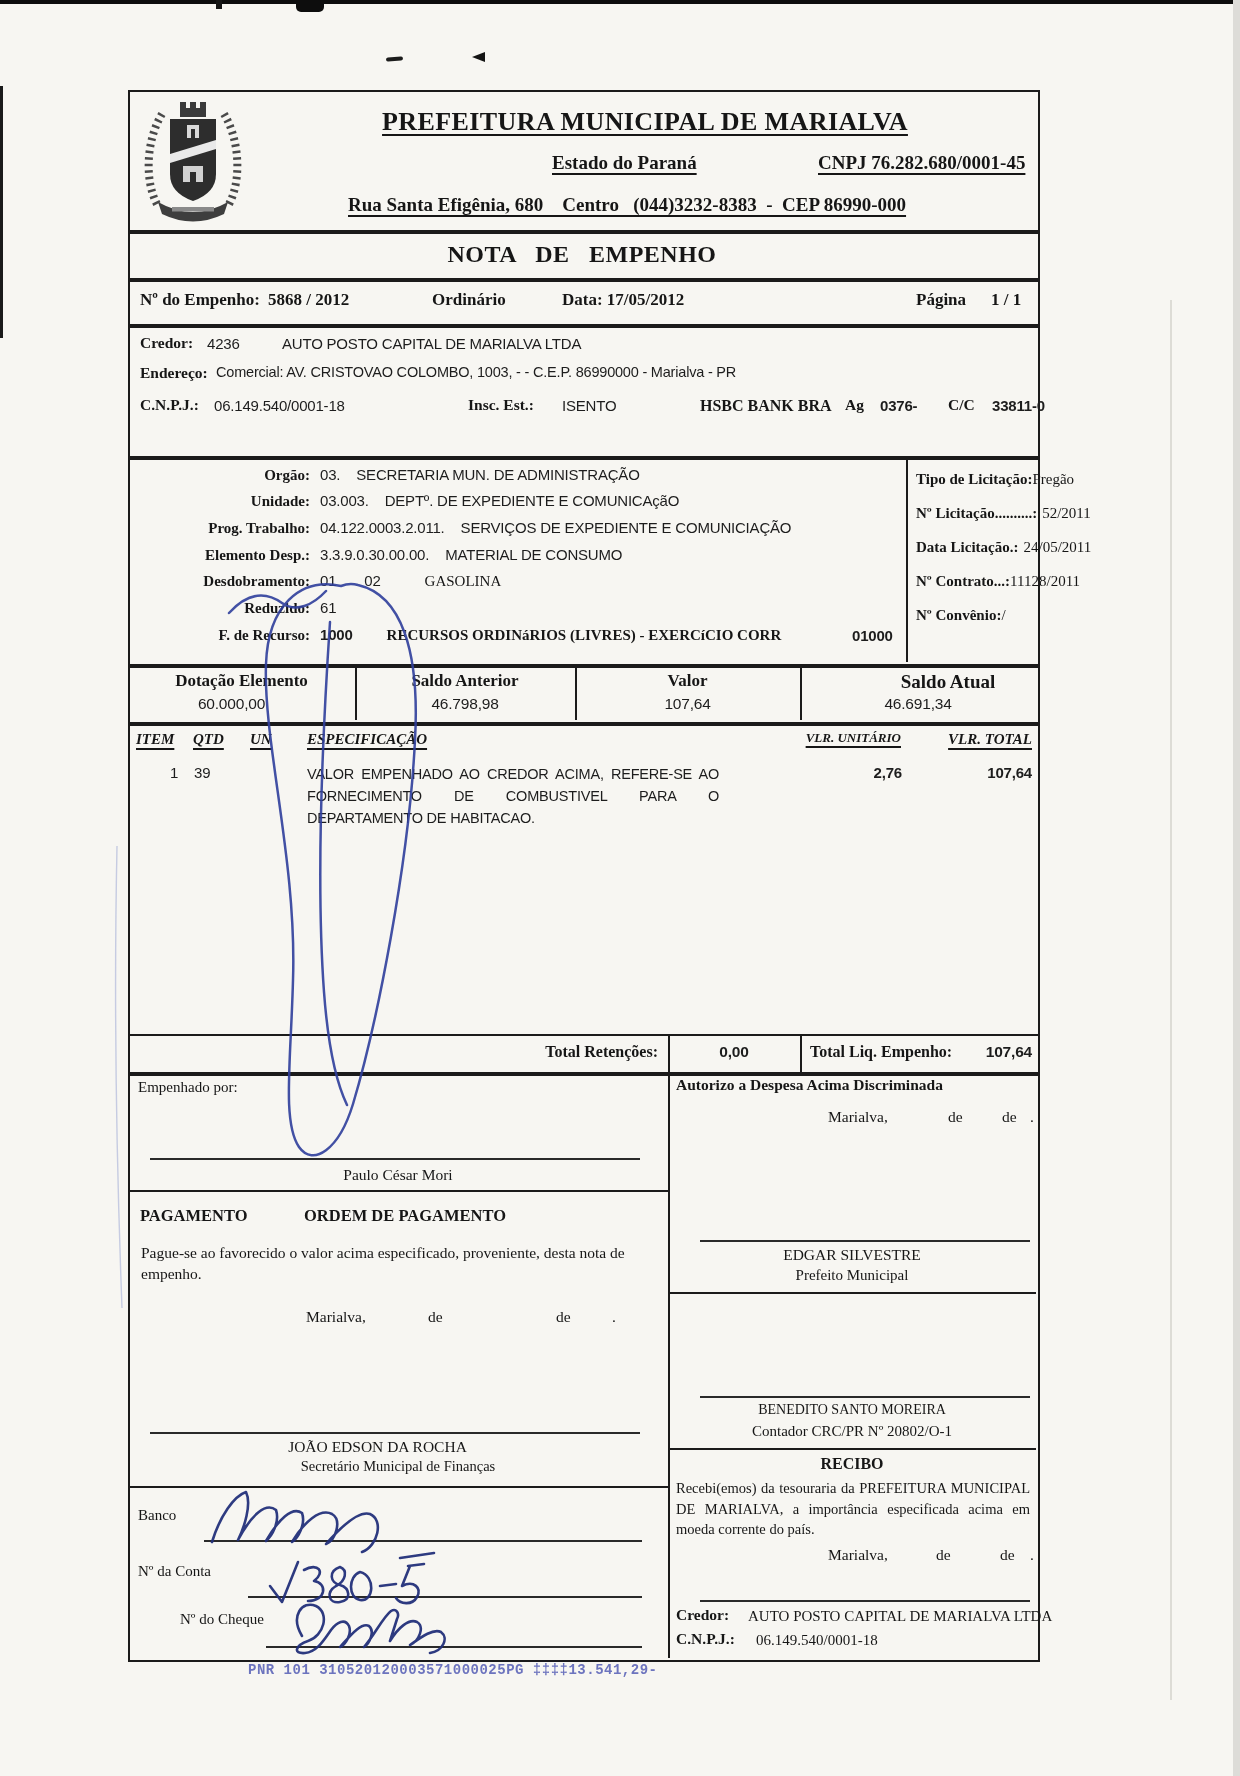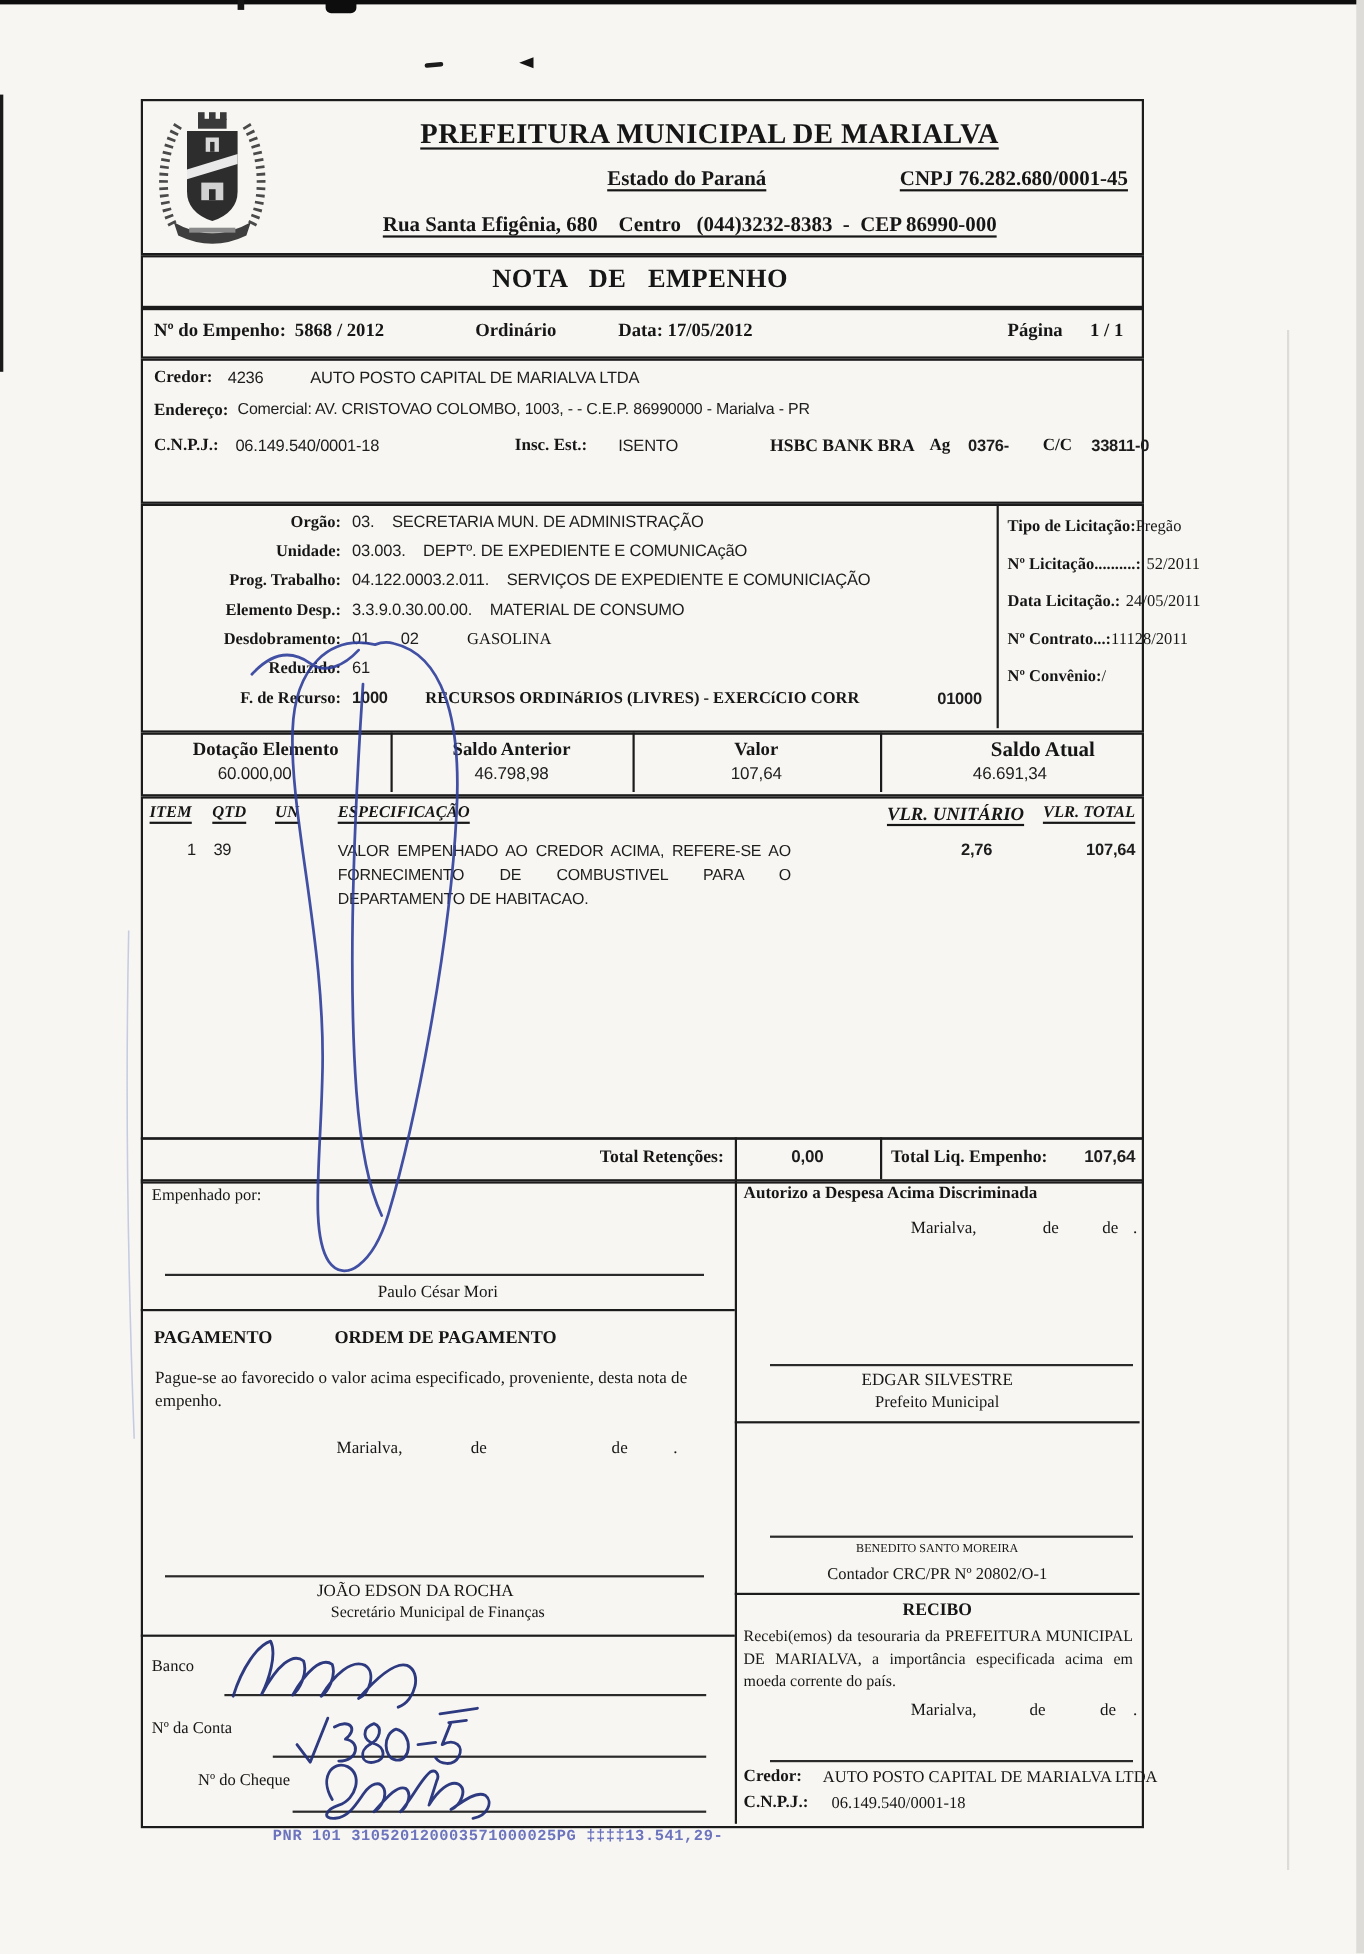--- a/index.html
+++ b/index.html
@@ -153,21 +153,21 @@
 <div class="abs san ctr" style="left:355px;top:695px;width:220px;font-size:15.5px;">46.798,98</div>
 <div class="abs san ctr" style="left:575px;top:695px;width:225px;font-size:15.5px;">107,64</div>
 <div class="abs san ctr" style="left:800px;top:695px;width:236px;font-size:15.5px;">46.691,34</div>
 
 <div class="box" style="left:128px;top:724px;width:908px;height:308px;"></div>
 
 <div class="abs b it u" style="left:136px;top:730px;font-size:15px;">ITEM</div>
 <div class="abs b it u" style="left:193px;top:730px;font-size:15px;">QTD</div>
 <div class="abs b it u" style="left:250px;top:730px;font-size:15px;">UN</div>
 <div class="abs b it u" style="left:307px;top:730px;font-size:15px;">ESPECIFICAÇÃO</div>
-<div class="abs b it u rt" style="left:799px;top:730px;width:132px;font-size:17px;">VLR. UNITÁRIO</div>
+<div class="abs b it u rt" style="left:769px;top:730px;width:132px;font-size:13px;">VLR. UNITÁRIO</div>
 <div class="abs b it u rt" style="left:912px;top:730px;width:120px;font-size:15px;">VLR. TOTAL</div>
 
 <div class="abs san" style="left:170px;top:764px;font-size:15px;">1</div>
 <div class="abs san" style="left:194px;top:764px;font-size:15px;">39</div>
 <div class="abs san" style="left:252px;top:764px;font-size:15px;"></div>
 <div class="abs san wrap jst" style="left:307px;top:764px;width:412px;font-size:14.5px;line-height:1.5;">VALOR EMPENHADO AO CREDOR ACIMA, REFERE-SE AO FORNECIMENTO DE COMBUSTIVEL PARA O DEPARTAMENTO DE HABITACAO.</div>
 <div class="abs san b rt" style="left:802px;top:764px;width:100px;font-size:15px;">2,76</div>
 <div class="abs san b rt" style="left:930px;top:764px;width:102px;font-size:15px;">107,64</div>
 
 <div class="box" style="left:128px;top:1034px;width:908px;height:38px;"></div>
@@ -212,21 +212,21 @@
 <div class="abs" style="left:948px;top:1108px;font-size:15.5px;">de</div>
 <div class="abs" style="left:1002px;top:1108px;font-size:15.5px;">de</div>
 <div class="abs" style="left:1030px;top:1108px;font-size:15.5px;">.</div>
 
 <div class="sig" style="left:700px;top:1240px;width:330px;"></div>
 <div class="abs ctr" style="left:668px;top:1246px;width:368px;font-size:15.5px;">EDGAR SILVESTRE</div>
 <div class="abs ctr" style="left:668px;top:1266px;width:368px;font-size:15px;">Prefeito Municipal</div>
 <div class="hl" style="left:668px;top:1292px;width:368px;"></div>
 
 <div class="sig" style="left:700px;top:1396px;width:330px;"></div>
-<div class="abs ctr" style="left:668px;top:1402px;width:368px;font-size:11px;">BENEDITO SANTO MOREIRA</div>
+<div class="abs ctr" style="left:668px;top:1402px;width:368px;font-size:14px;">BENEDITO SANTO MOREIRA</div>
 <div class="abs ctr" style="left:668px;top:1422px;width:368px;font-size:15px;">Contador CRC/PR Nº 20802/O-1</div>
 <div class="hl" style="left:668px;top:1448px;width:368px;"></div>
 
 <div class="abs b ctr" style="left:668px;top:1454px;width:368px;font-size:16px;">RECIBO</div>
 <div class="abs wrap jst" style="left:676px;top:1478px;width:354px;font-size:14.5px;line-height:1.42;">Recebi(emos) da tesouraria da PREFEITURA MUNICIPAL DE MARIALVA, a importância especificada acima em moeda corrente do país.</div>
 <div class="abs" style="left:828px;top:1546px;font-size:15.5px;">Marialva,</div>
 <div class="abs" style="left:936px;top:1546px;font-size:15.5px;">de</div>
 <div class="abs" style="left:1000px;top:1546px;font-size:15.5px;">de</div>
 <div class="abs" style="left:1030px;top:1546px;font-size:15.5px;">.</div>
 

